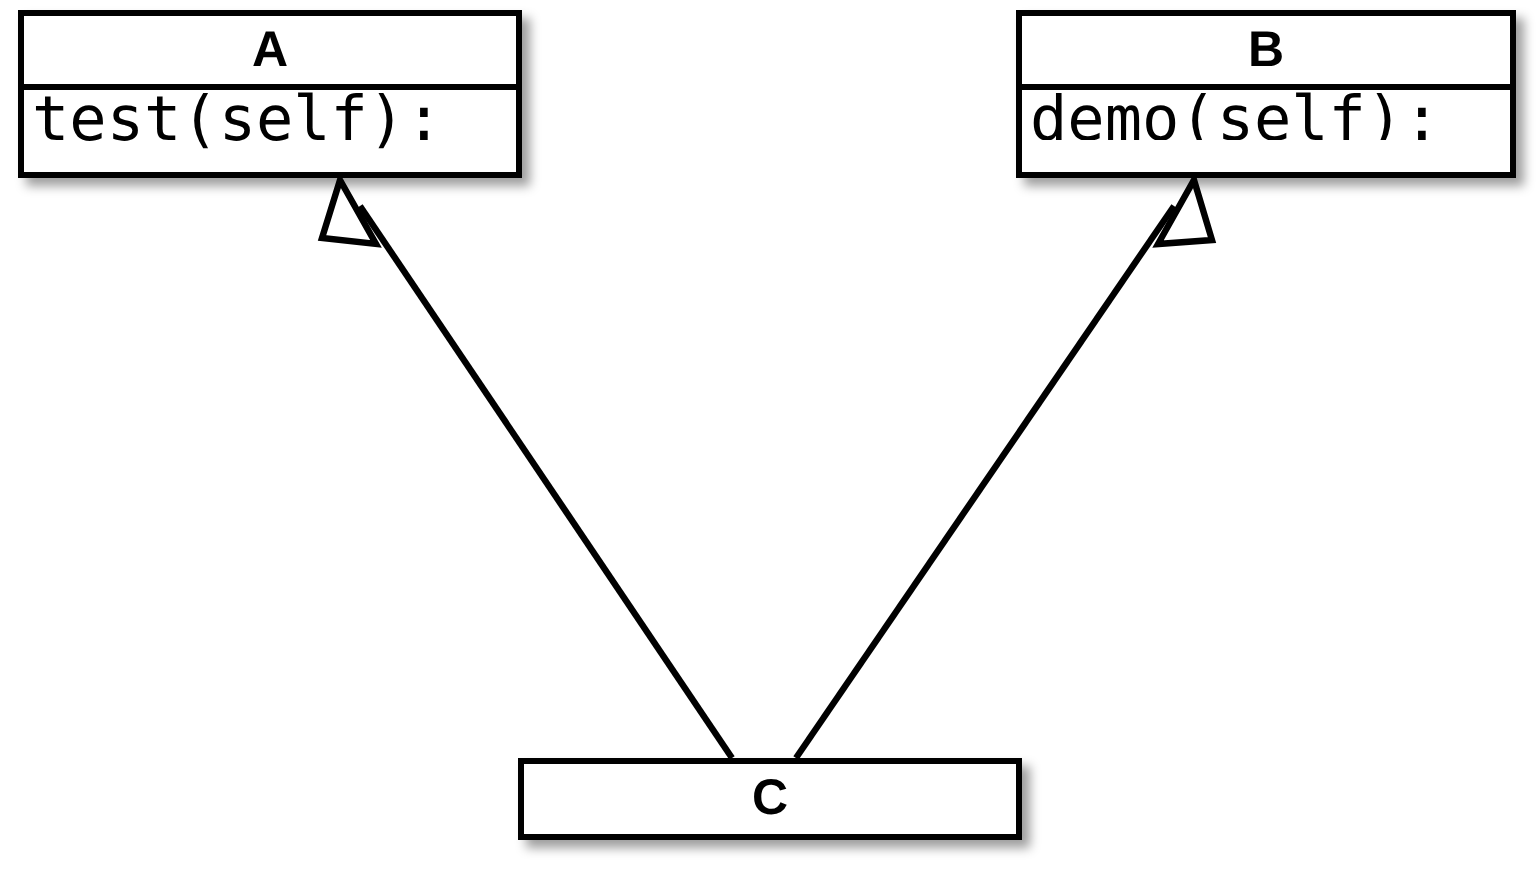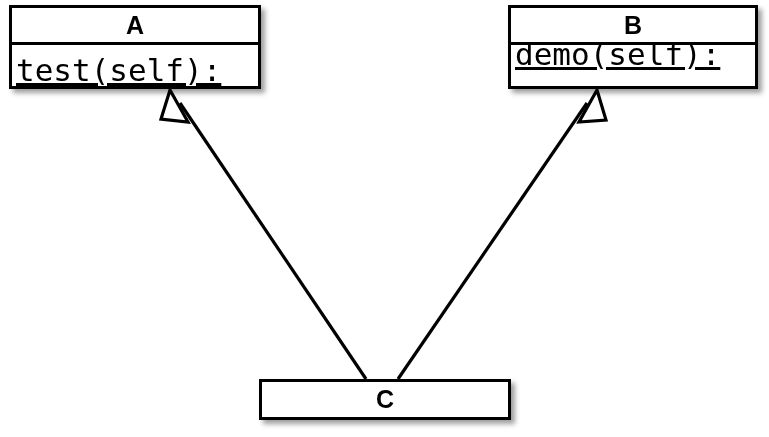--- a/index.html
+++ b/index.html
@@ -50,24 +50,23 @@
     justify-content: center;
   }
 
   .class-members {
     box-sizing: border-box;
     width: 100%;
     border-top: 3px solid #000000;
     font-family: "DejaVu Sans Mono", monospace;
     color: #000000;
     display: flex;
-    align-items: flex-end;
+    align-items: flex-start;
     overflow: hidden;
     white-space: pre;
-    text-decoration: underline;
   }
 
   .member-row {
     white-space: pre;
     line-height: 1;
   }
 
   
   #class-a {
     left: 9px;

